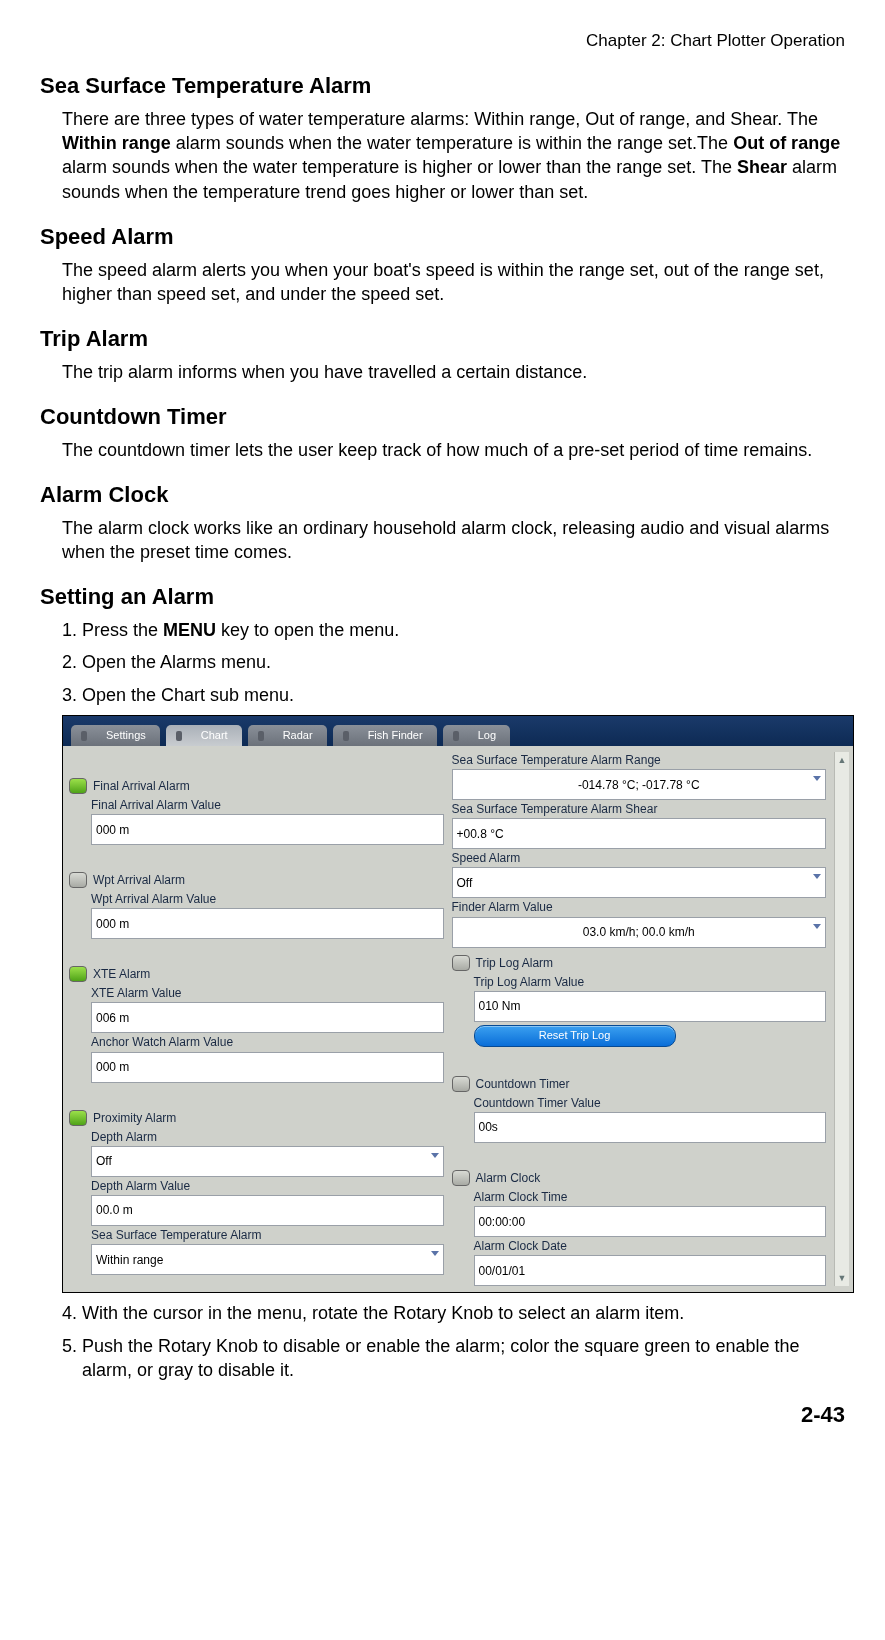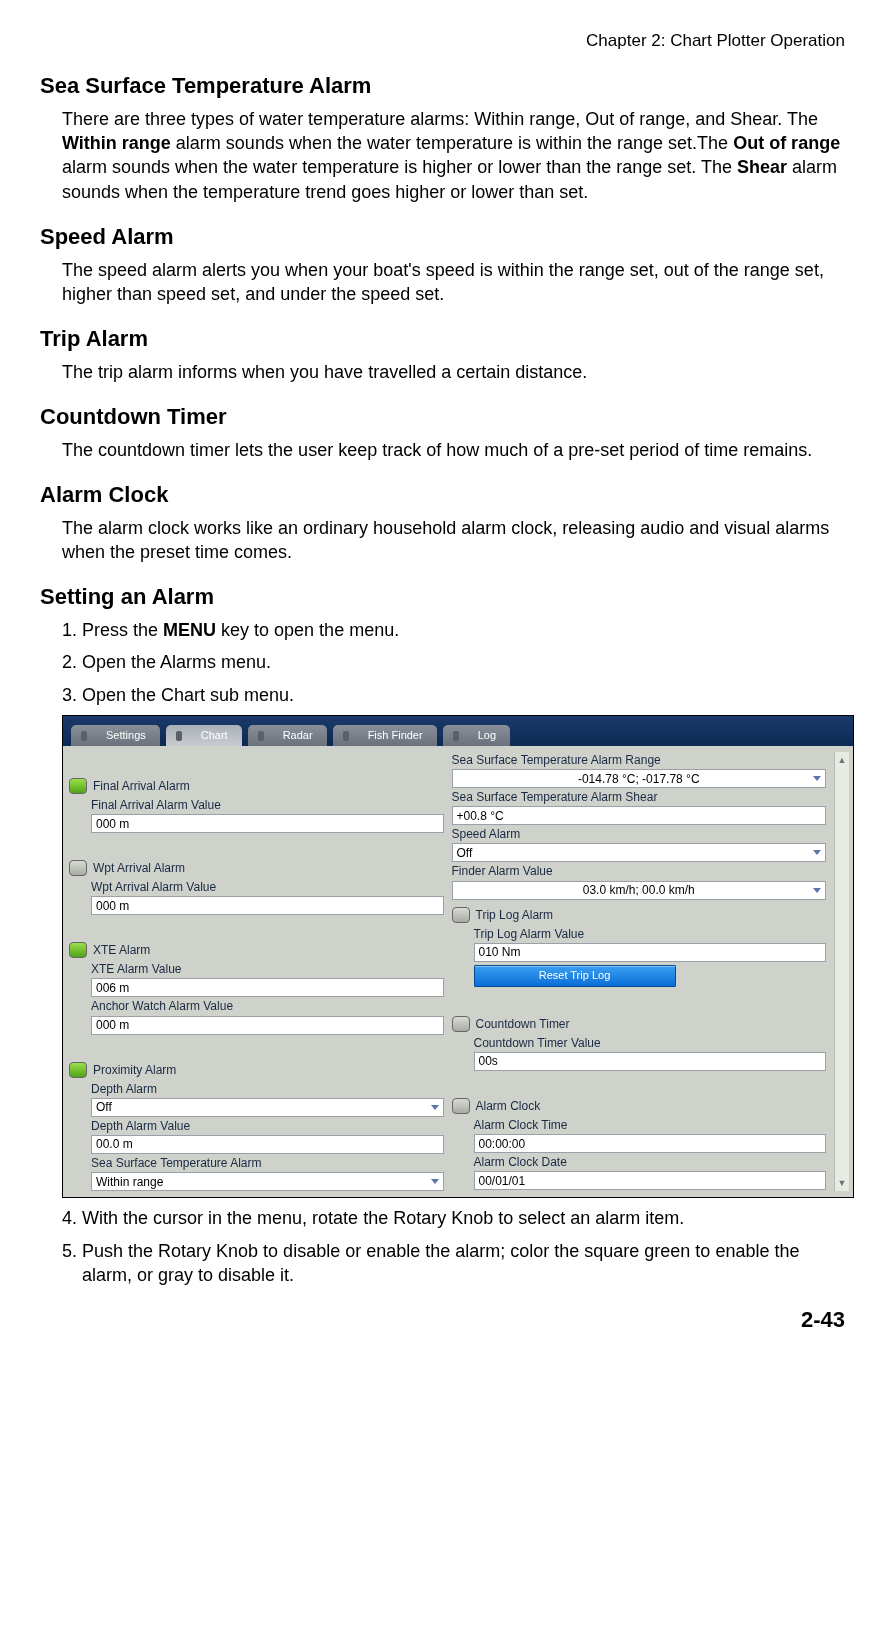--- a/index.html
+++ b/index.html
@@ -118,42 +118,42 @@
     color: #1a2a44;
     font-size: 12px;
     margin-left: 22px;
   }
   .field {
     background: #fff;
     border: 1px solid #9aa0a8;
     height: 17px;
     margin-left: 22px;
     font-size: 12px;
-    padding: 0 4px;
+    padding: 6px 4px;
     display: flex;
     align-items: center;
     position: relative;
     color: #000;
   }
   .field.dropdown::after {
     content: "";
     position: absolute;
     right: 4px; top: 6px;
     border-left: 4px solid transparent;
     border-right: 4px solid transparent;
     border-top: 5px solid #5a73a8;
   }
   .field.center { justify-content: center; }
   .col2 .field, .col2 .value-label { margin-left: 22px; }
   .col2 .field.noindent, .col2 .value-label.noindent { margin-left: 0; }
   .reset-btn {
     margin: 2px 0 2px 22px;
     height: 20px;
     width: 200px;
-    border-radius: 1px;
+    border-radius: 10px;
     background: linear-gradient(#3aa0f0, #0a6ed8);
     border: 1px solid #064a94;
     color: #fff;
     font-size: 11px;
     display: flex;
     align-items: center;
     justify-content: center;
     box-shadow: inset 0 1px 0 rgba(255,255,255,0.4);
   }
   .scrollbar {

